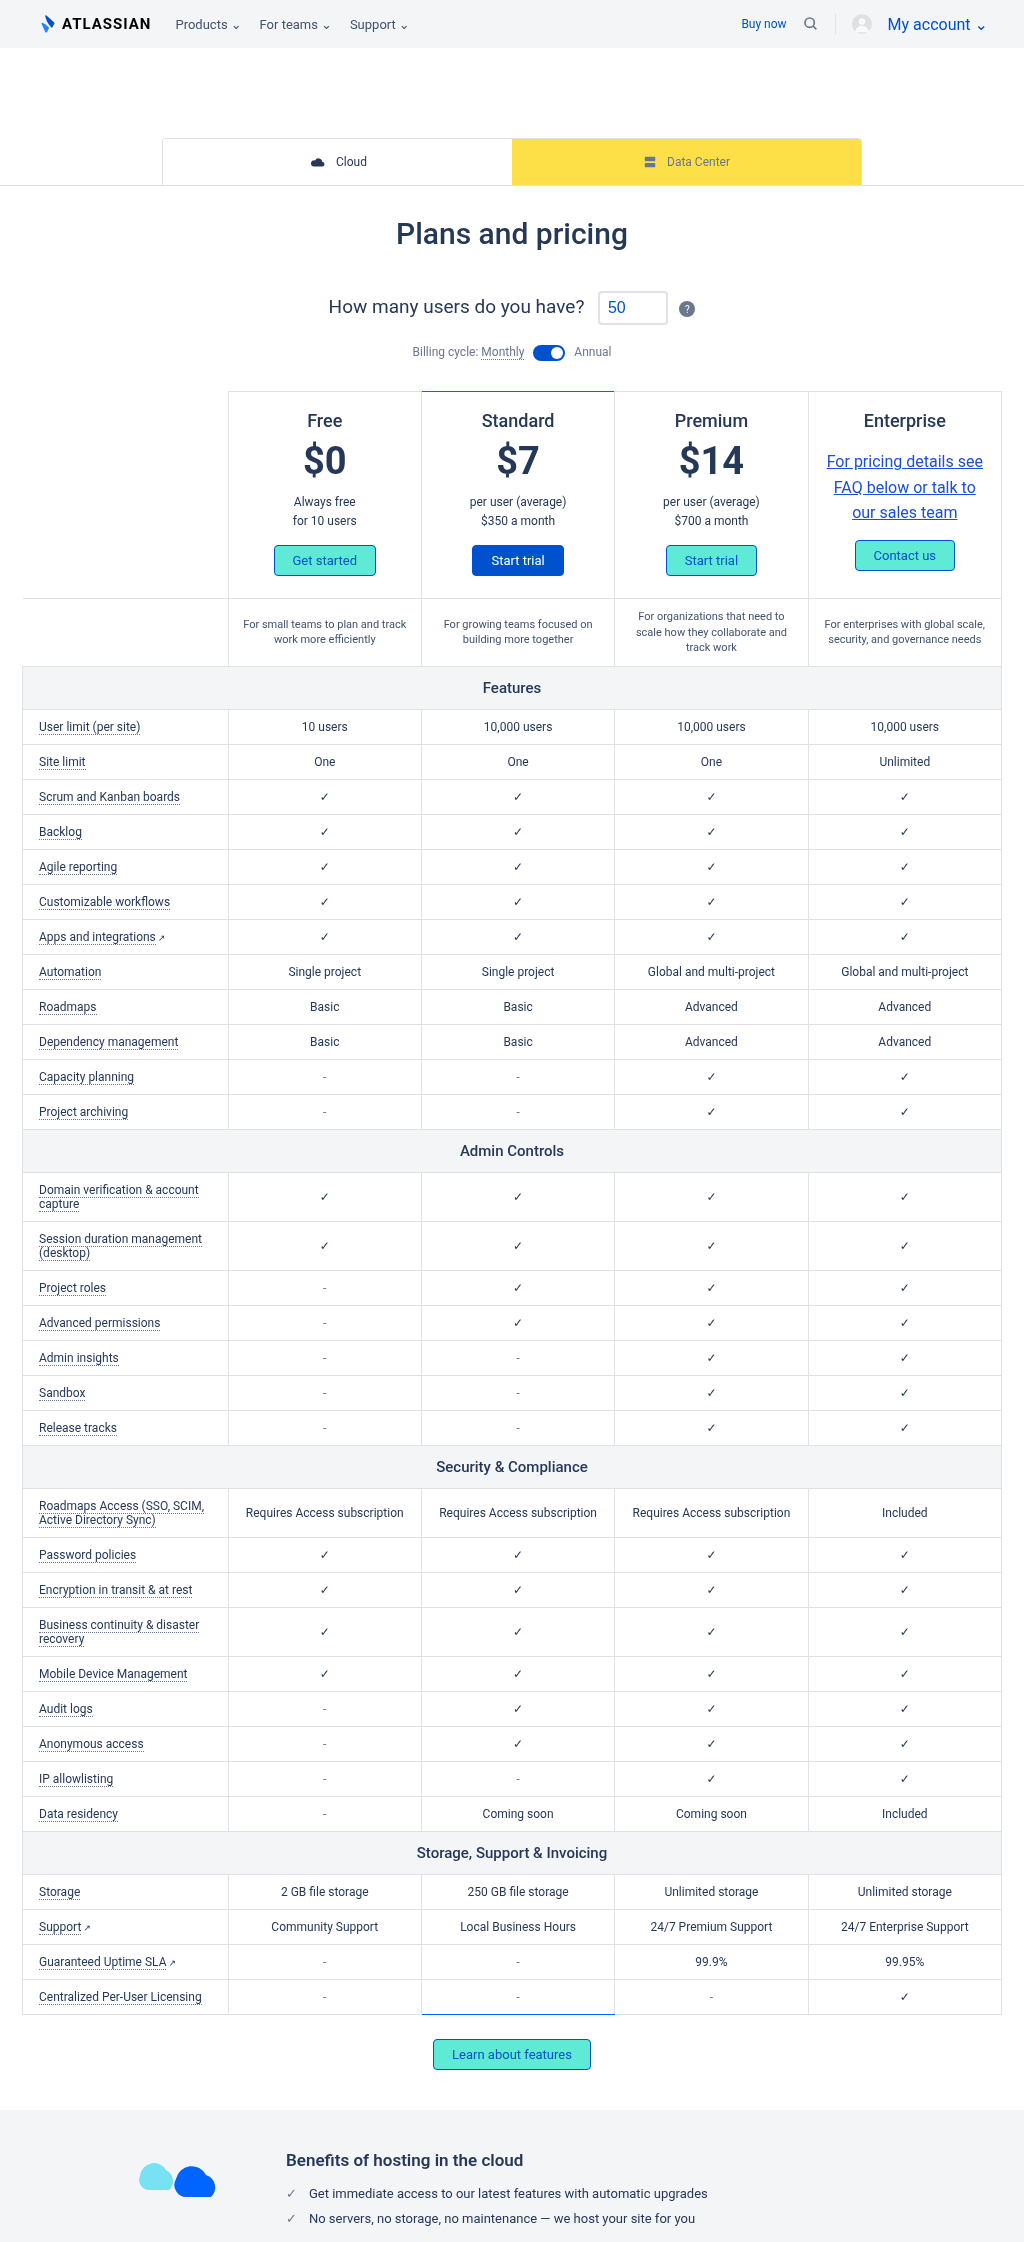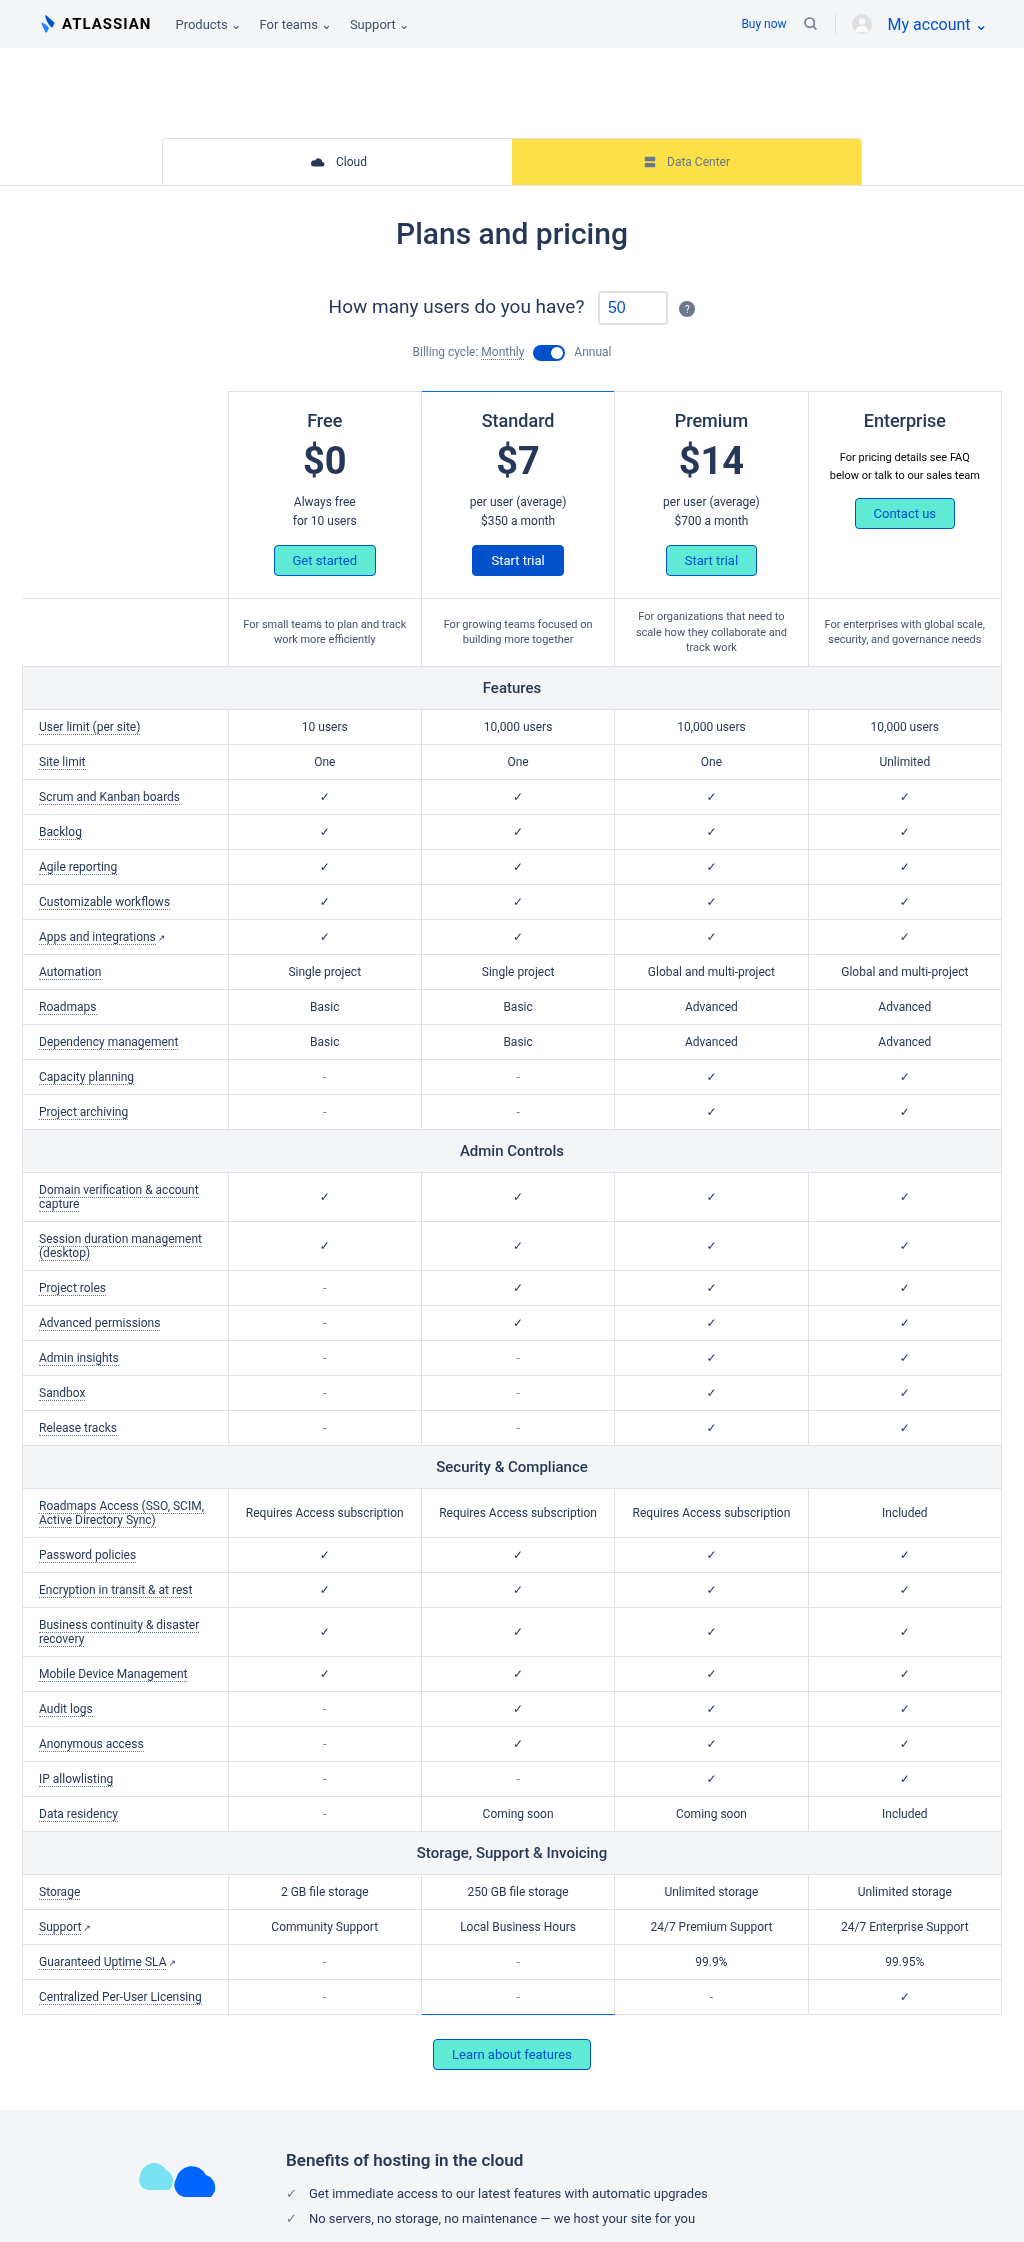--- a/index.html
+++ b/index.html
@@ -30,21 +30,21 @@
 .toggle{display:inline-block;width:32px;height:16px;background:#0052CC;border-radius:8px;position:relative;vertical-align:middle;margin:0 6px;}
 .toggle::after{content:'';position:absolute;right:2px;top:2px;width:12px;height:12px;background:#fff;border-radius:50%;}
 .table-wrap{max-width:980px;margin:0 auto;}
 table{width:100%;border-collapse:collapse;}
 th,td{text-align:center;padding:10px;font-size:12px;border:1px solid #dfe1e6;}
 th:first-child,td:first-child{text-align:left;padding-left:16px;}
 .plan-head{padding:18px 10px 22px;vertical-align:top;}
 .plan-name{font-size:18px;font-weight:500;color:#253858;margin-bottom:8px;}
 .plan-price{font-size:38px;font-weight:700;color:#253858;margin-bottom:10px;}
 .plan-sub{font-size:12px;color:#253858;line-height:1.6;margin-bottom:14px;}
-.plan-note{font-size:11px;color:#000000;line-height:1.6;padding:10px 6px 14px;}
+.plan-note{font-size:16px;color:#1d4ed8;line-height:1.6;padding:10px 6px 14px;text-decoration:underline;}
 .btn{display:inline-block;padding:7px 18px;border-radius:4px;font-size:13px;cursor:pointer;border:1px solid #0052CC;}
 .btn-primary{background:#0052CC;color:#fff;}
 .btn-outline{background:#5eead4;color:#0052CC;}
 .plan-desc td{font-size:11px;color:#42526E;padding:10px;line-height:1.4;}
 .plan-desc td:first-child{background:#fff;}
 .section-header td{background:#f4f5f7;font-size:15px;font-weight:500;color:#253858;padding:12px;text-align:center;}
 .dash{color:#6B778C;}
 .check{color:#253858;}
 .dotted{border-bottom:1px dotted #6B778C;}
 .learn-wrap{text-align:center;margin:24px 0 40px;}

